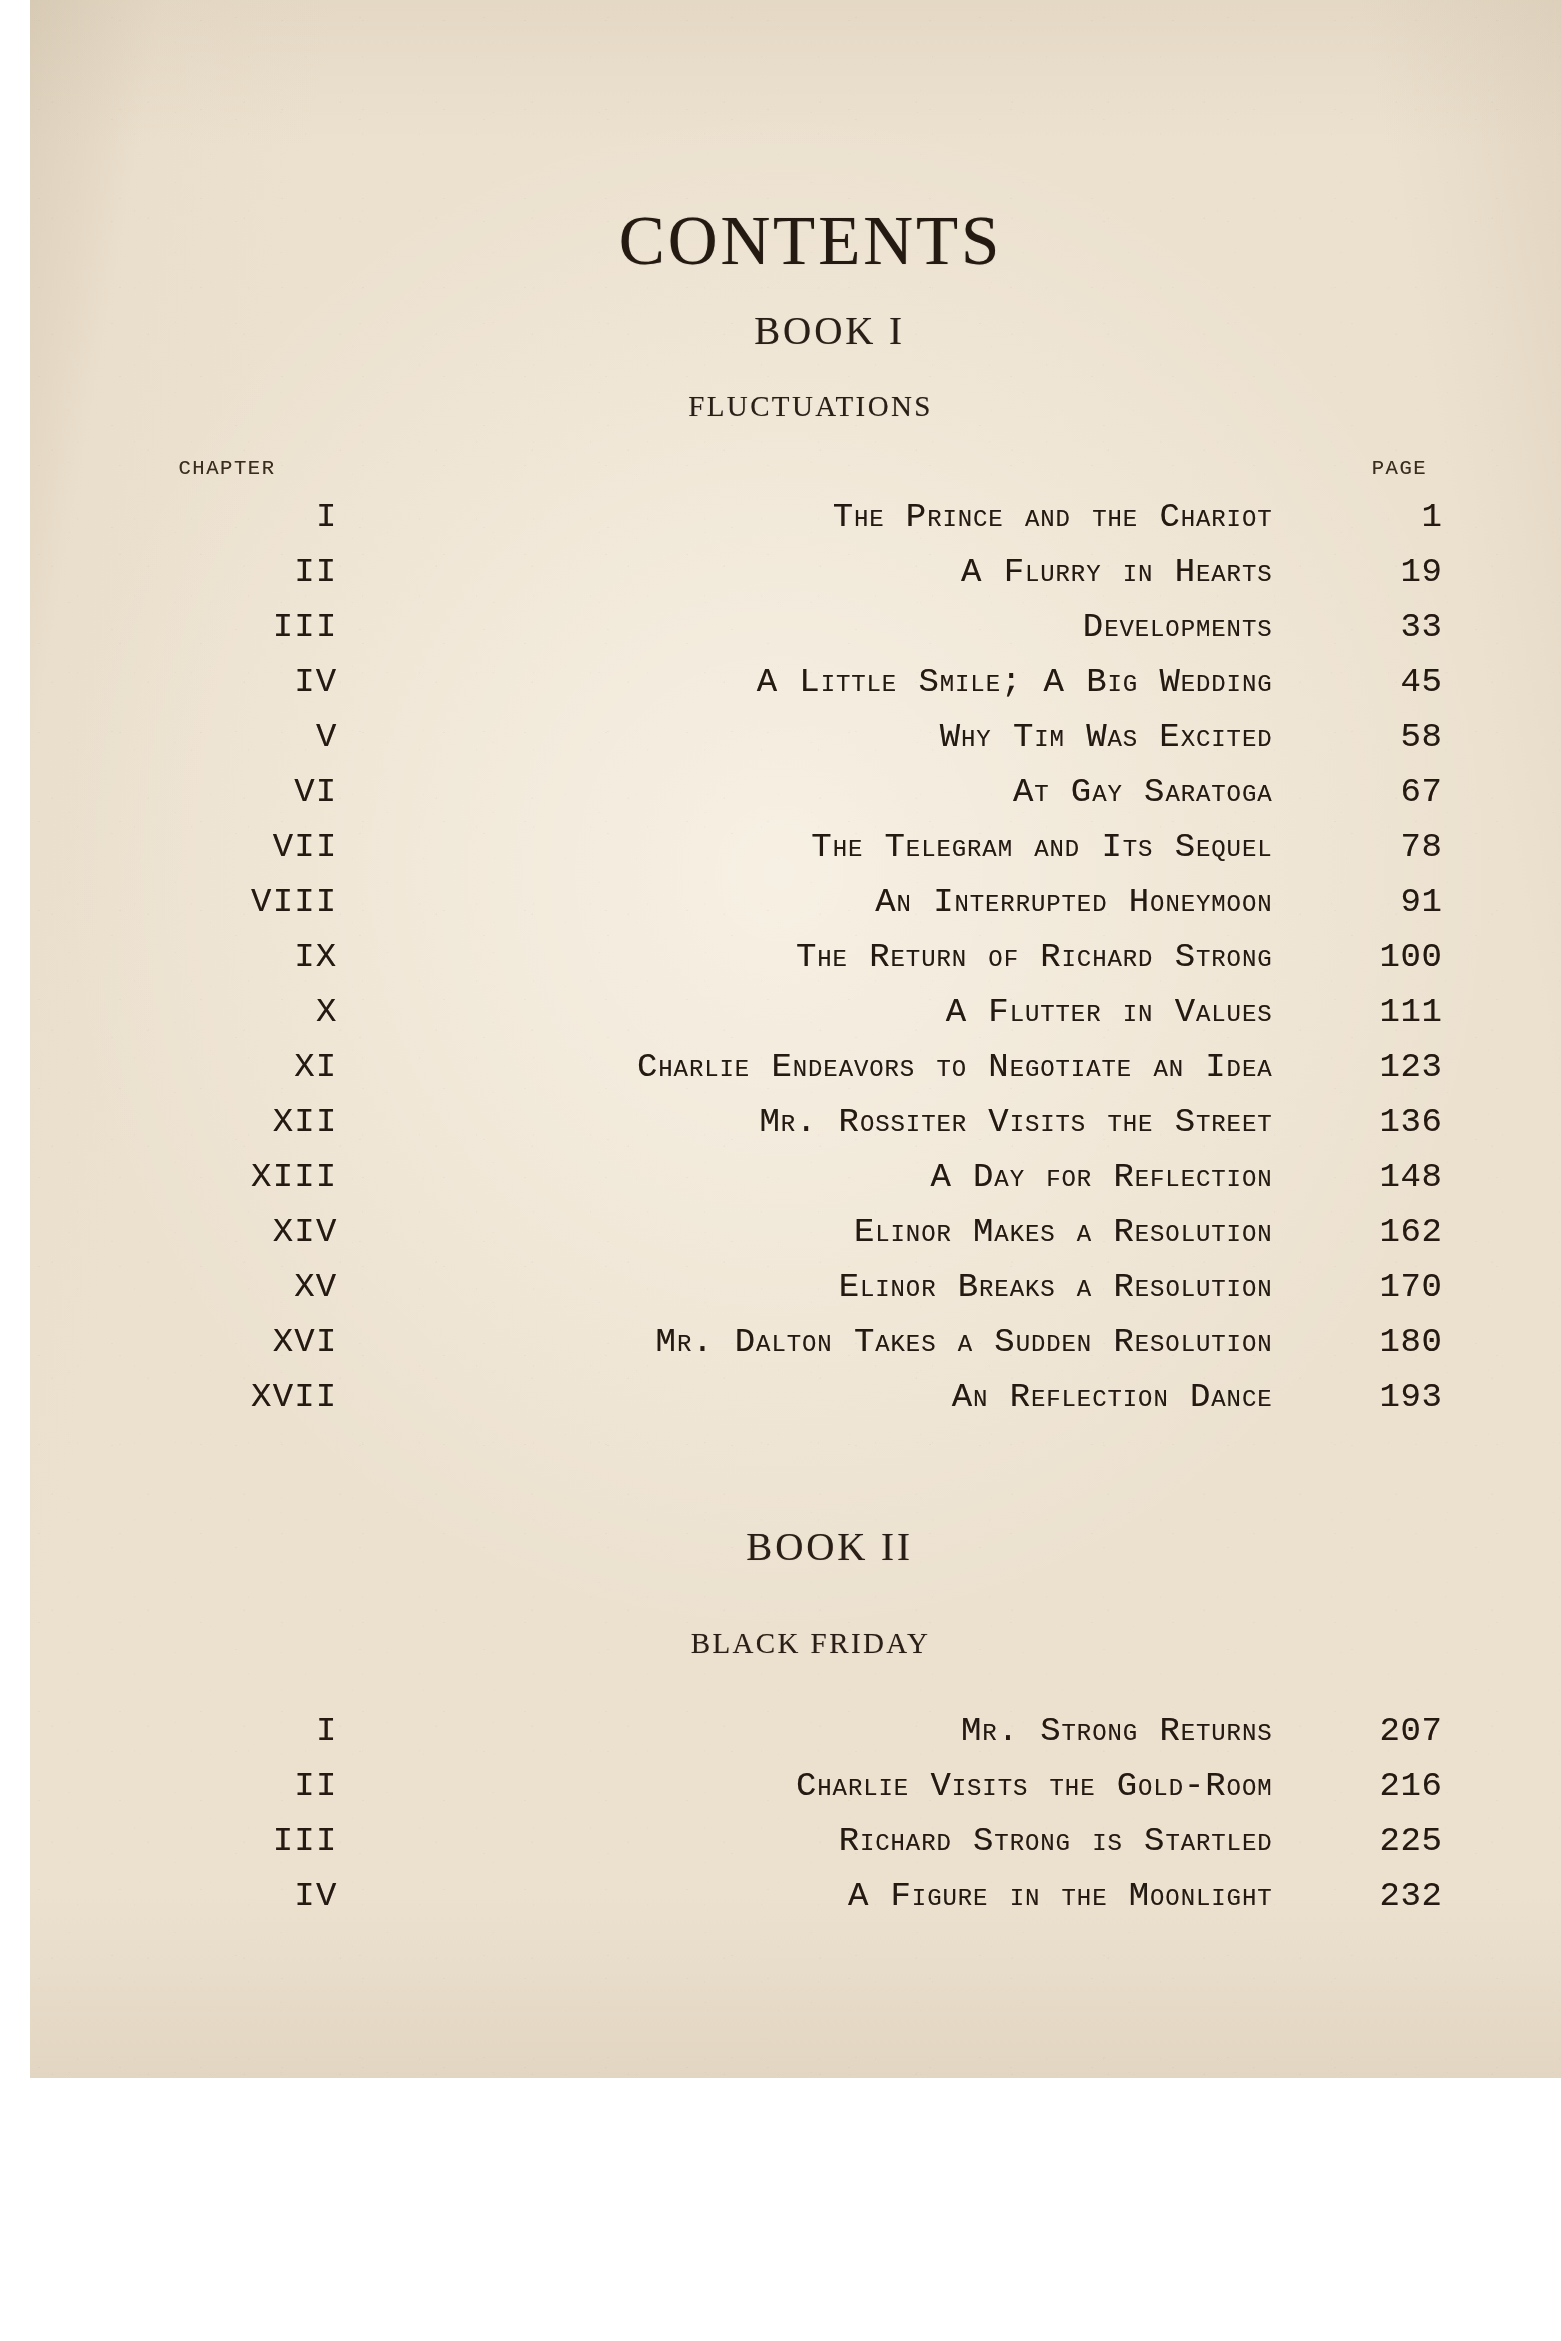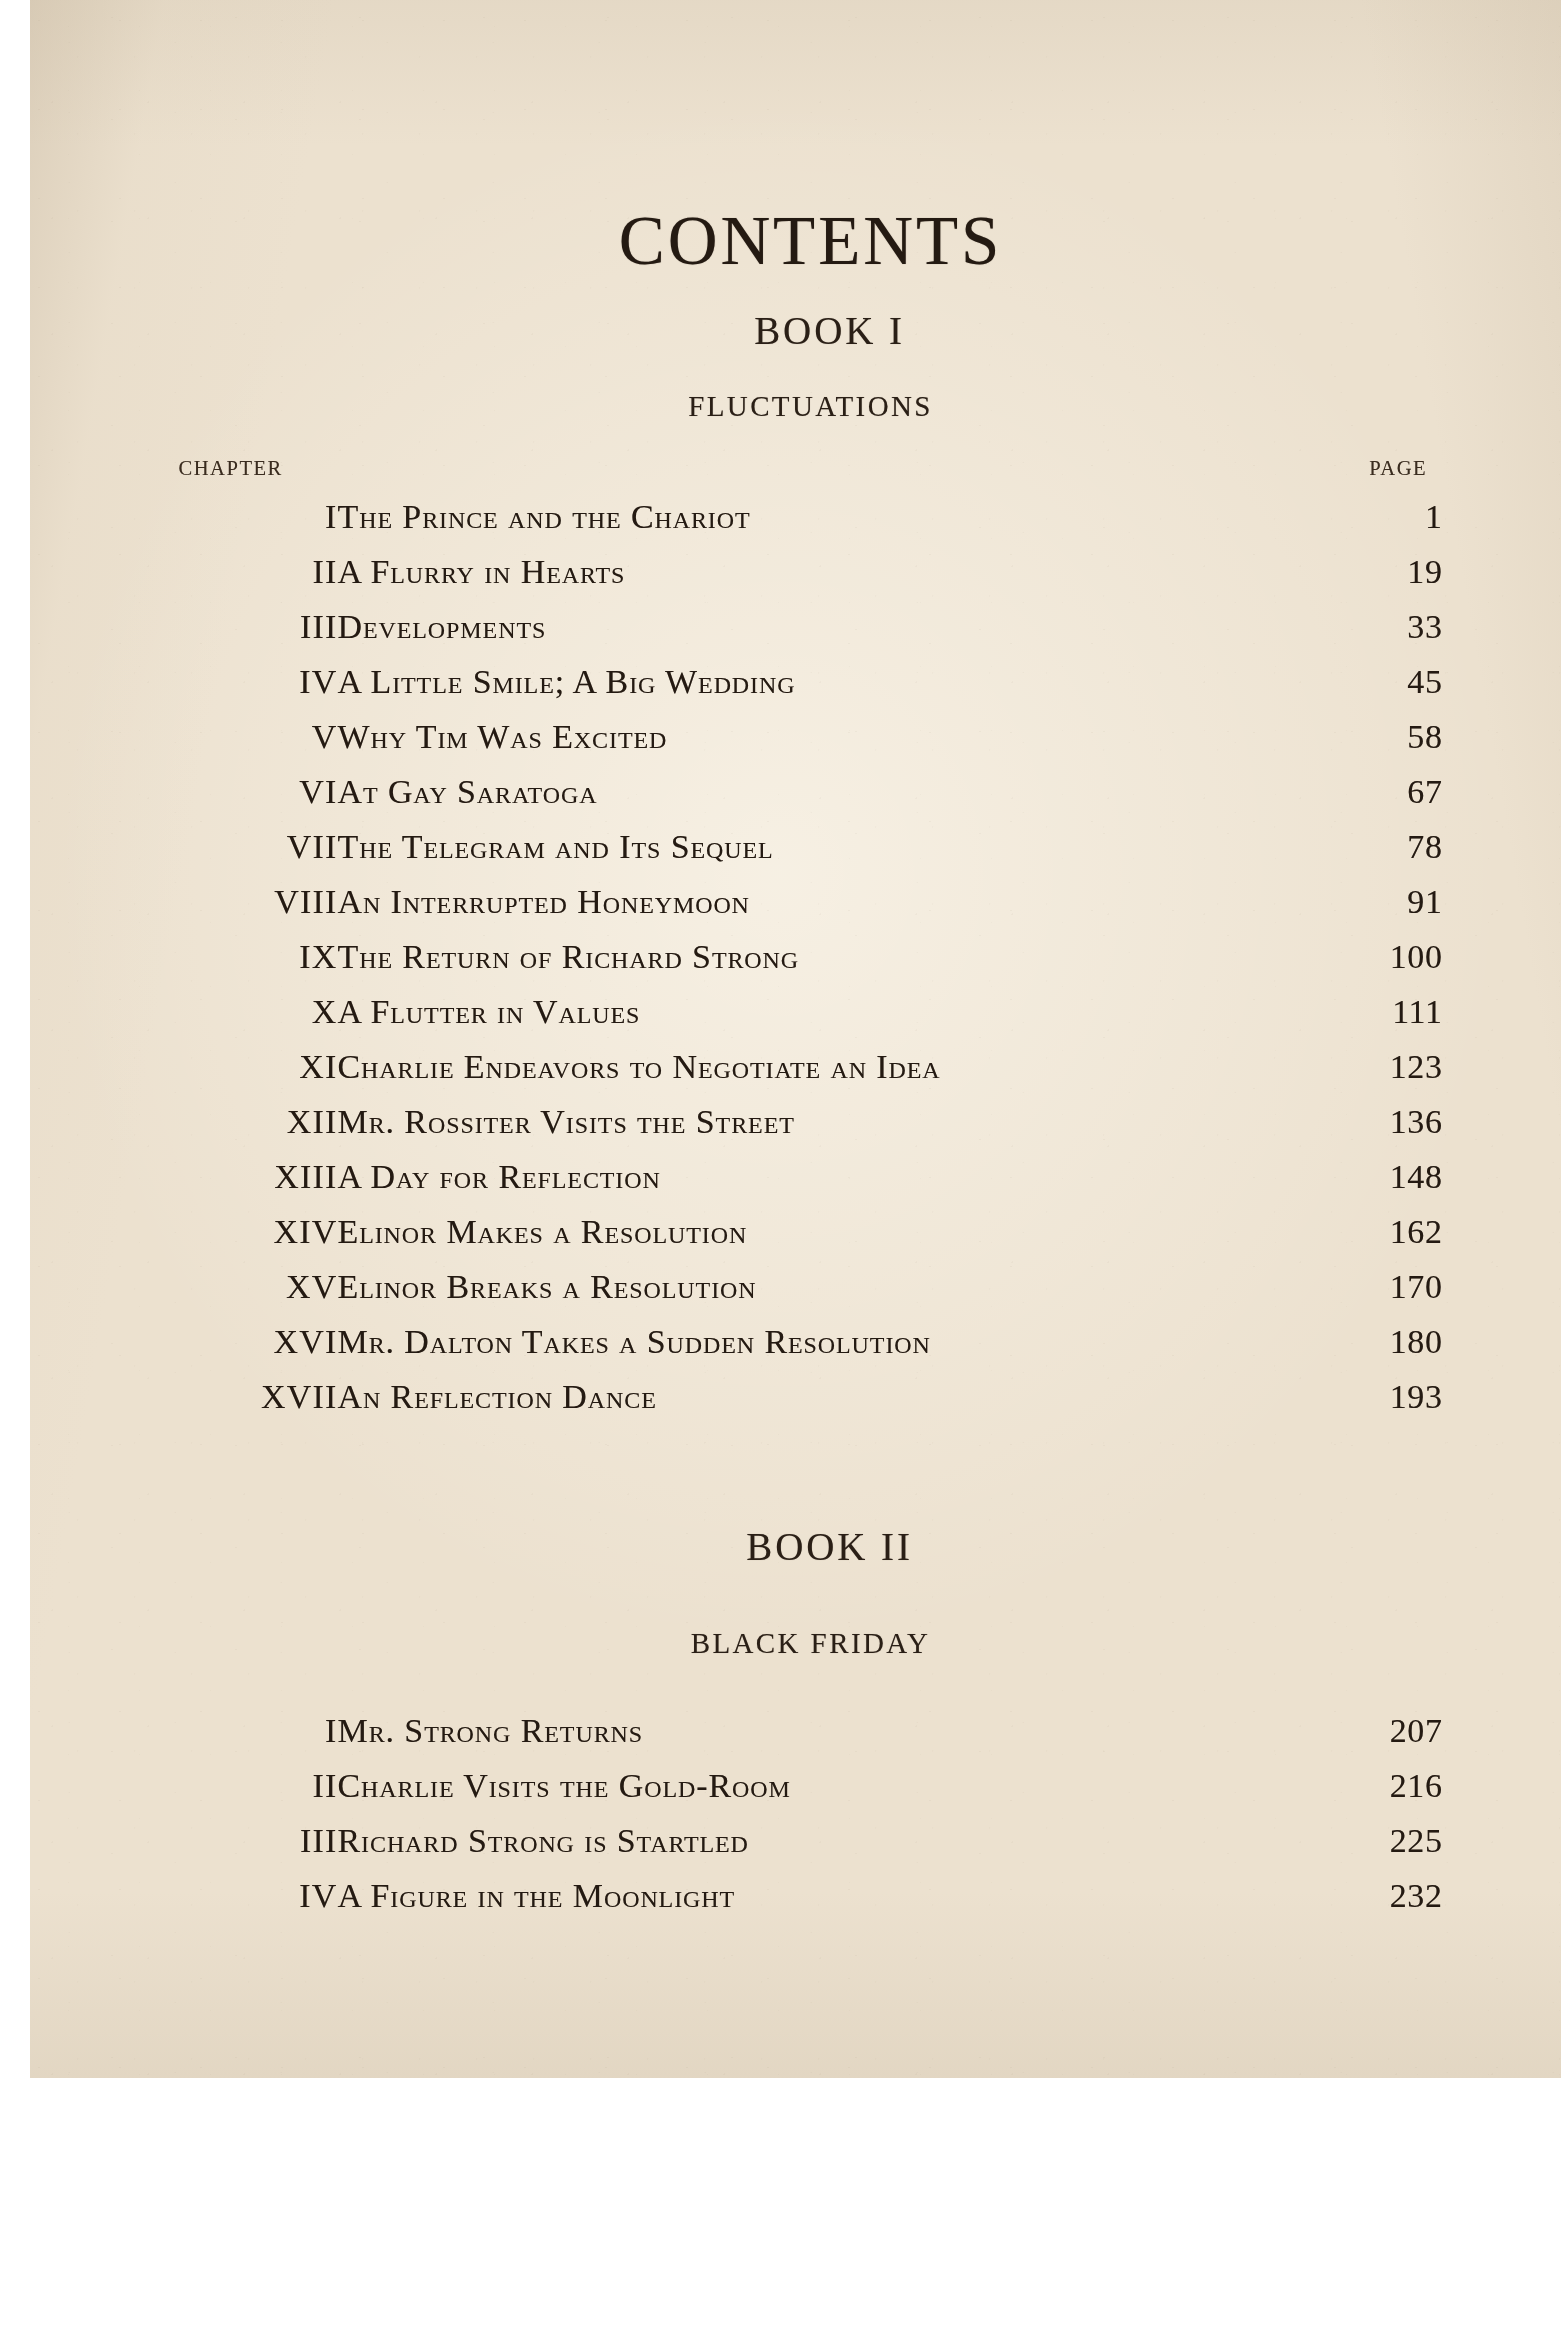--- a/index.html
+++ b/index.html
@@ -88,20 +88,21 @@
   #book1-sub    { margin-top: 42px; }
   #book2-title  { margin-top: 94px; }
   #book2-sub    { margin-top: 63px; }
 
   
   .toc {
     width: 1264px;
     margin: 0 auto 0 auto;
     border-collapse: collapse;
     table-layout: fixed;
+    font-family: Liberation Mono, monospace;
   }
   #toc-book1 { margin-top: 36px; }
   #toc-book2 { margin-top: 54px; }
 
   .toc col.c-num   { width: 159px; }
   .toc col.c-title { width: 935px; }
   .toc col.c-page  { width: 170px; }
 
   .hdr th {
     font-weight: 400;
@@ -124,21 +125,21 @@
   .num {
     text-align: right;
     font-size: 34px;
     letter-spacing: 1.2px;
     color: #241a12;
     padding-right: 21px;
     text-shadow: 0 0 0.6px rgba(40,28,18,.40);
   }
 
   .title {
-    text-align: left;
+    text-align: right;
     font-size: 34px;
     font-variant: small-caps;
     letter-spacing: 0.9px;
     color: #241a12;
     text-shadow: 0 0 0.6px rgba(40,28,18,.40);
   }
 
   .pg {
     text-align: right;
     font-size: 34px;

